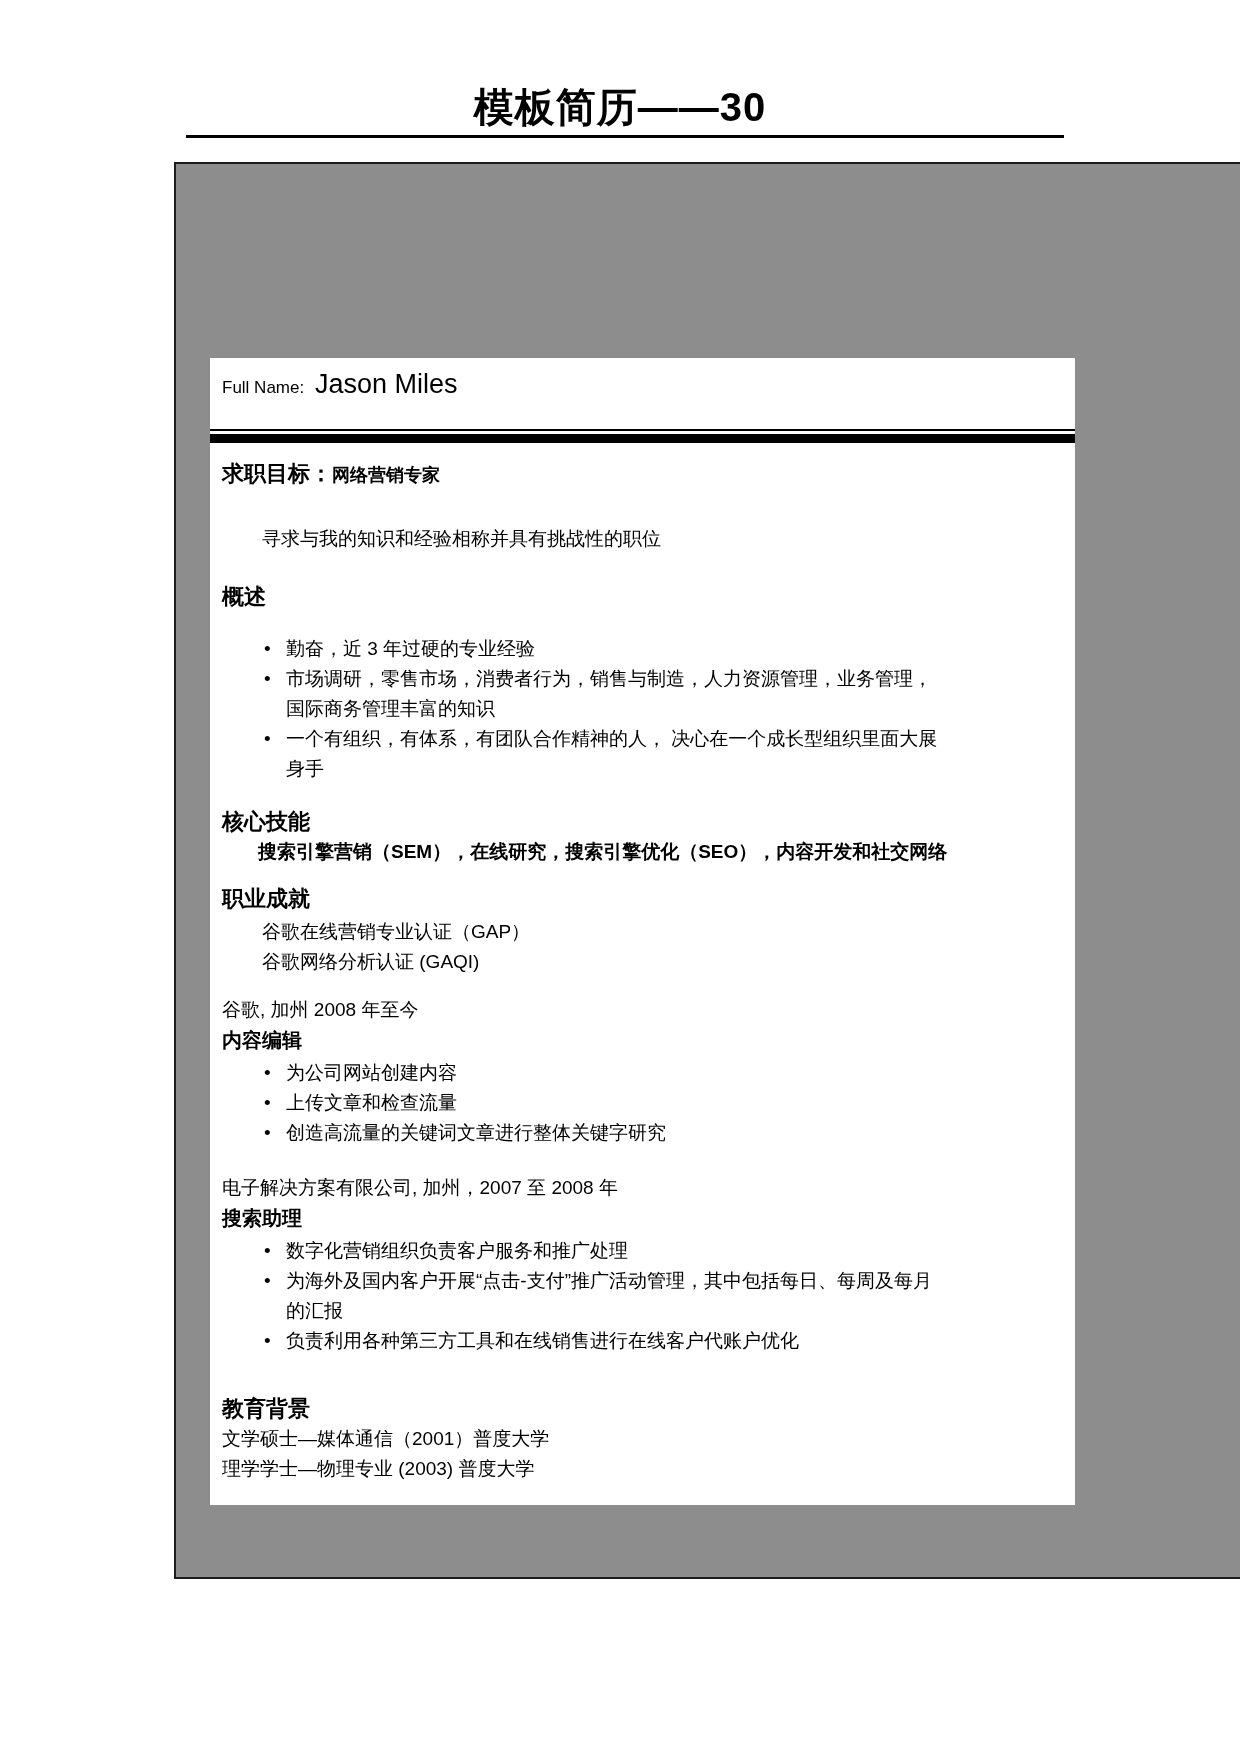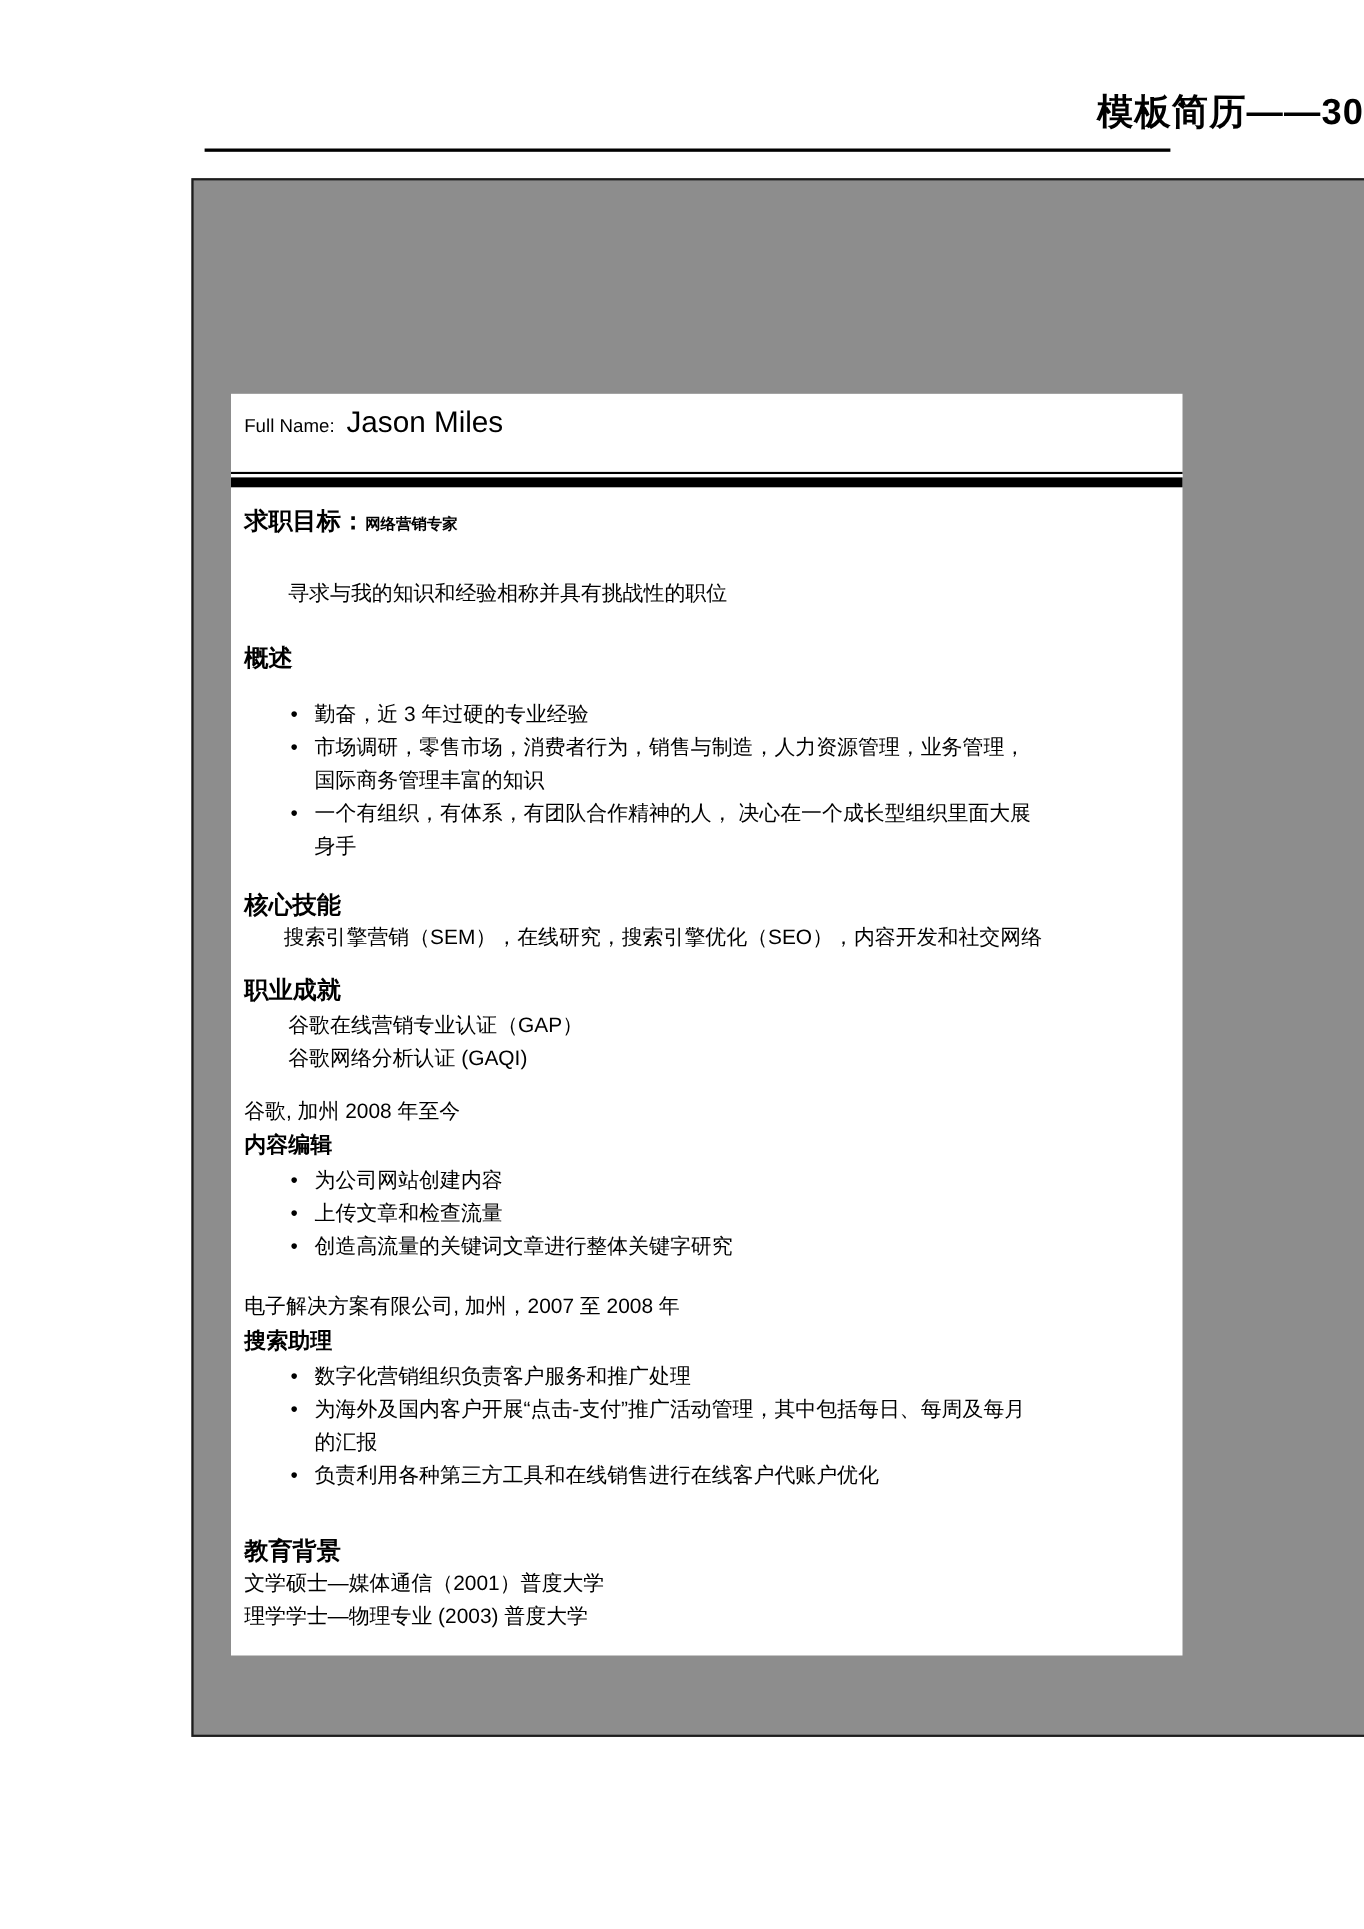--- a/index.html
+++ b/index.html
@@ -1,44 +1,44 @@
 <!DOCTYPE html>
 <html lang="zh"><head>
 <meta charset="utf-8">
 <style>
   * { margin:0; padding:0; box-sizing:border-box; }
   html,body { width:1240px; height:1754px; background:#ffffff; overflow:hidden;
               font-family:"Liberation Sans","DejaVu Sans",sans-serif; color:#000; }
-  .doc-title { position:absolute; top:80px; left:0; width:1240px; text-align:right;
-               font-size:33px; font-weight:900; letter-spacing:1px; }
+  .doc-title { position:absolute; top:80px; left:0; width:1240px; text-align:center;
+               font-size:40px; font-weight:900; letter-spacing:1px; }
   .title-rule { position:absolute; top:135px; left:186px; width:878px; height:3px; background:#000; }
   .gray-box { position:absolute; left:150px; top:162px; width:1082px; height:1417px;
               background:#8d8d8d; border:2px solid #1c1c1c;margin-left:24px; }
   .white-box { position:absolute; left:34px; top:194px; width:865px; height:1147px; background:#ffffff; }
   .contact { padding:8px 10px 0 12px; }
   .name-line { font-size:17px; line-height:36px; }
   .name-line .big-name { font-size:27px; }
   .tel-line { font-size:19px; line-height:26px; margin-top:2px; }
   .tel-line .sep { display:inline-block; width:18px; }
   .lbl { margin-right:6px; }
   .double-rule { margin-top:23px; width:100%; }
   .double-rule .thin { height:2px; background:#000; }
   .double-rule .gapl { height:3px; background:#fff; }
   .double-rule .thick { height:9px; background:#000; }
   .content { padding:0 10px 0 12px; font-size:19px; }
   .sec-h { font-size:22px; font-weight:900; line-height:30px; }
   .objective { margin-top:16px; }
-  .objective .h-small { font-size:14px; }
+  .objective .h-small { font-size:18px; }
   .statement { margin-top:34px; padding-left:40px; line-height:30px; }
   .mt-overview { margin-top:28px; }
   ul.bullets { list-style:none; margin-top:22px; }
   ul.bullets li { position:relative; padding-left:64px; padding-right:118px; line-height:30px; }
   ul.bullets li .dot { position:absolute; left:42px; top:0; }
   .mt-skills { margin-top:23px; }
-  .skills-text { padding-left:36px; line-height:30px; }
+  .skills-text { padding-left:36px; line-height:30px;font-weight:bold; }
   .mt-achv { margin-top:17px; }
   .achv-item { padding-left:40px; line-height:30px; }
   .achv-list { margin-top:3px; }
   .company-line { line-height:30px; }
   .mt-job1 { margin-top:18px; }
   .role-h { font-size:20px; font-weight:900; line-height:30px; }
   ul.job-bullets { list-style:none; margin-top:3px; }
   ul.job-bullets li { position:relative; padding-left:64px; padding-right:118px; line-height:30px; }
   ul.job-bullets li .dot { position:absolute; left:42px; top:0; }
   .mt-job2 { margin-top:25px; }

